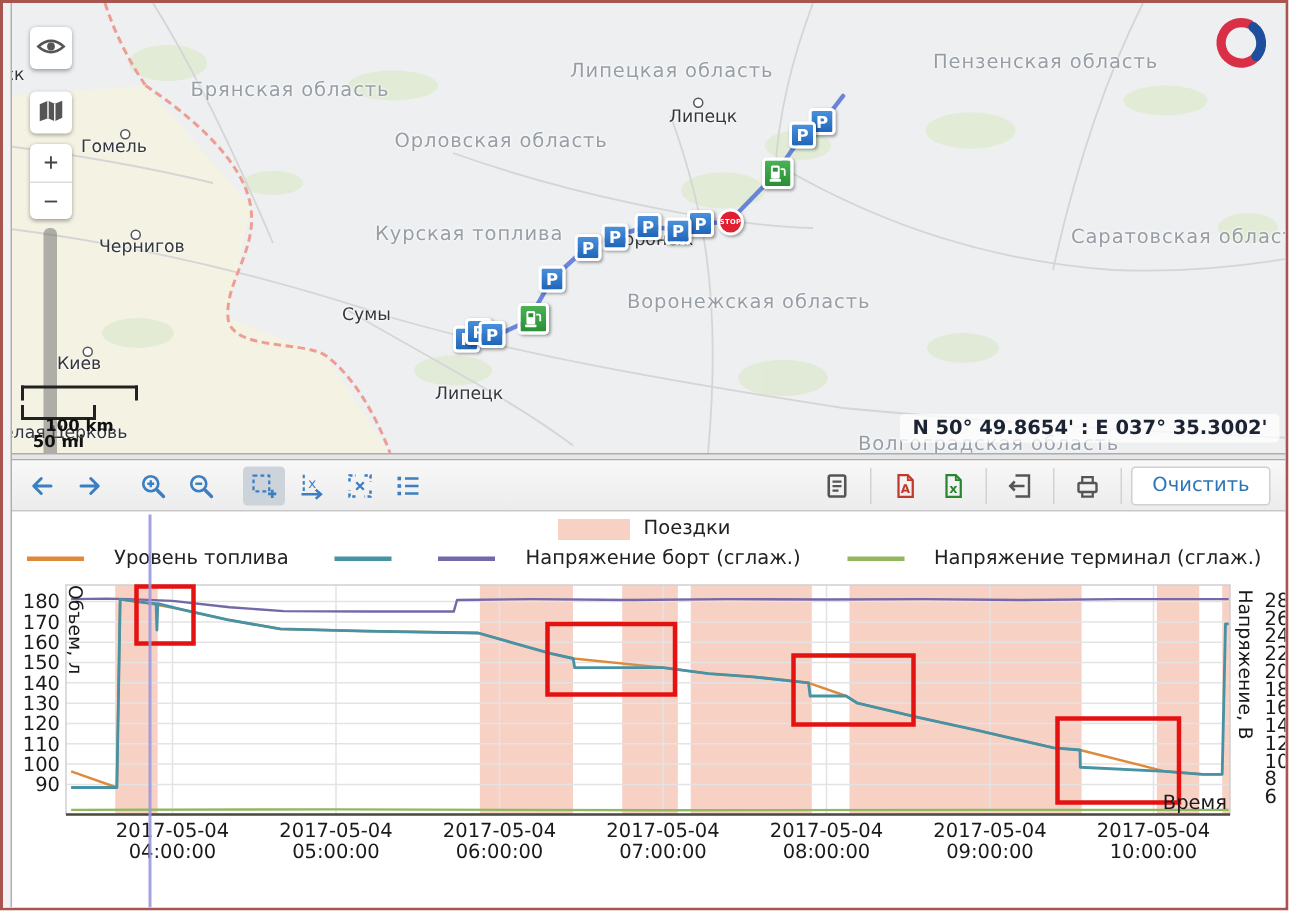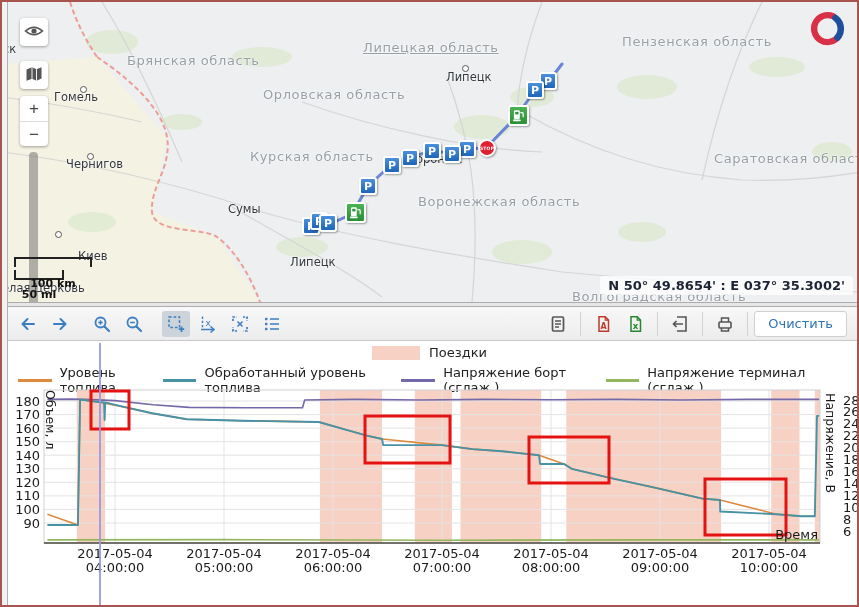--- a/index.html
+++ b/index.html
@@ -52,21 +52,21 @@
   #spacer{flex:1;}
   #clear-btn{height:26px;padding:0 13px;margin-right:10px;background:#fff;border:1px solid #d0d0d0;border-radius:3px;
              color:#2e75b6;font-size:13px;font-family:"DejaVu Sans",sans-serif;cursor:pointer;}
   
   #panel{position:absolute;left:0;top:339px;width:100%;height:268px;background:#fff;overflow:hidden;}
   #legend-trips{position:absolute;left:0;top:4px;width:100%;display:flex;align-items:center;justify-content:center;
                 gap:9px;font-size:13px;color:#222;}
   #trips-swatch{width:48px;height:14px;}
   #legend-series{position:absolute;left:0;top:24px;width:100%;display:flex;align-items:center;
                  justify-content:space-between;padding:0 16px;box-sizing:border-box;font-size:13px;color:#222;}
-  .lg-item{display:flex;align-items:center;gap:8px;}
+  .lg-item{display:flex;align-items:center;gap:20px;}
   .lg-line{width:38px;height:3px;}
   #chart-svg{position:absolute;left:0;top:46px;overflow:visible;}
   #cursor-line{position:absolute;width:2px;background:#9a99dd;opacity:.9;top:341px;height:262px;z-index:30;}
 </style>
 </head>
 <body>
 
 <div id="stage">
 
   <div id="map">
@@ -98,33 +98,33 @@
         <path d="M0,95 C40,100 90,108 140,120"></path>
       </g>
       <g stroke="#ee9d94" stroke-width="2" fill="none" stroke-dasharray="5 3">
         <path d="M68,0 C75,22 85,40 95,55"></path>
         <path d="M95,55 C125,75 160,105 165,135 C170,165 148,185 150,210 C152,232 200,225 215,235 C232,247 248,273 258,300"></path>
       </g>
       <path id="route-path" fill="none" stroke="#5b79d6" stroke-width="3" stroke-linejoin="round" stroke-linecap="round" opacity="0.9" d="M315 228 L350 212 L366 184 L389 163 L407 156 L429 149 L449 151 L463 147 L484 146 L515 114 L533 88 L547 79 L560 62"></path>
     </svg>
     <div id="map-labels">
         <div class="rlabel" style="left: 125px; top: 51px;">Брянская область</div>
-        <div class="rlabel" style="left: 361px; top: 38px; text-decoration: underline;">Липецкая область</div>
+        <div class="rlabel" style="left: 378px; top: 38px;">Липецкая область</div>
         <div class="rlabel" style="left: 620px; top: 32px;">Пензенская область</div>
         <div class="rlabel" style="left: 261px; top: 85px;">Орловская область</div>
-        <div class="rlabel" style="left: 248px; top: 147px;">Курская область</div>
+        <div class="rlabel" style="left: 248px; top: 147px;">Курская топлива</div>
         <div class="rlabel" style="left: 416px; top: 192px;">Воронежская область</div>
         <div class="rlabel" style="left: 712px; top: 149px;">Саратовская область</div>
         <div class="rlabel" style="left: 556px; top: 287px; margin-left: 14px;">Волгоградская область</div>
         <div class="clabel" style="left: 1px; top: 40px;">ск</div>
         <div class="clabel" style="left: 52px; top: 88px;">Гомель</div>
         <div class="cdot" style="left: 78px; top: 84px;"></div>
         <div class="clabel" style="left: 64px; top: 155px;">Чернигов</div>
         <div class="cdot" style="left: 85px; top: 151px;"></div>
-        <div class="clabel" style="left: 36px; top: 247px; padding-left: 40px;">Киев</div>
+        <div class="clabel" style="left: 36px; top: 233px;">Киев</div>
         <div class="cdot" style="left: 53px; top: 229px;"></div>
         <div class="clabel" style="left: 226px; top: 200px;">Сумы</div>
         <div class="clabel" style="left: 288px; top: 253px;">Липецк</div>
         <div class="clabel" style="left: 444px; top: 68px;">Липецк</div>
         <div class="cdot" style="left: 460px; top: 63px;"></div>
         <div class="clabel" style="left: 406px; top: 150px;">Воронеж</div>
         <div class="clabel" style="left: 0px; top: 279px;">елая Церковь</div>
       </div>
     <div id="map-markers">
         <div class="mk p" style="left: 537px; top: 70px;">P</div>
@@ -298,21 +298,20 @@
       <span id="trips-swatch" style="background: rgb(248, 209, 197);"></span>
       <span>Поездки</span>
     </div>
     <div id="legend-series">
       <span class="lg-item">
         <span class="lg-line" style="background: rgb(221, 138, 60);"></span>
         <span>Уровень топлива</span>
       </span>
       <span class="lg-item">
         <span class="lg-line" style="background: rgb(71, 146, 165);"></span>
-        <span>Обработанный уровень топлива</span>
       </span>
       <span class="lg-item">
         <span class="lg-line" style="background: rgb(117, 104, 168);"></span>
         <span>Напряжение борт (сглаж.)</span>
       </span>
       <span class="lg-item">
         <span class="lg-line" style="background: rgb(146, 183, 95);"></span>
         <span>Напряжение терминал (сглаж.)</span>
       </span>
     </div>

